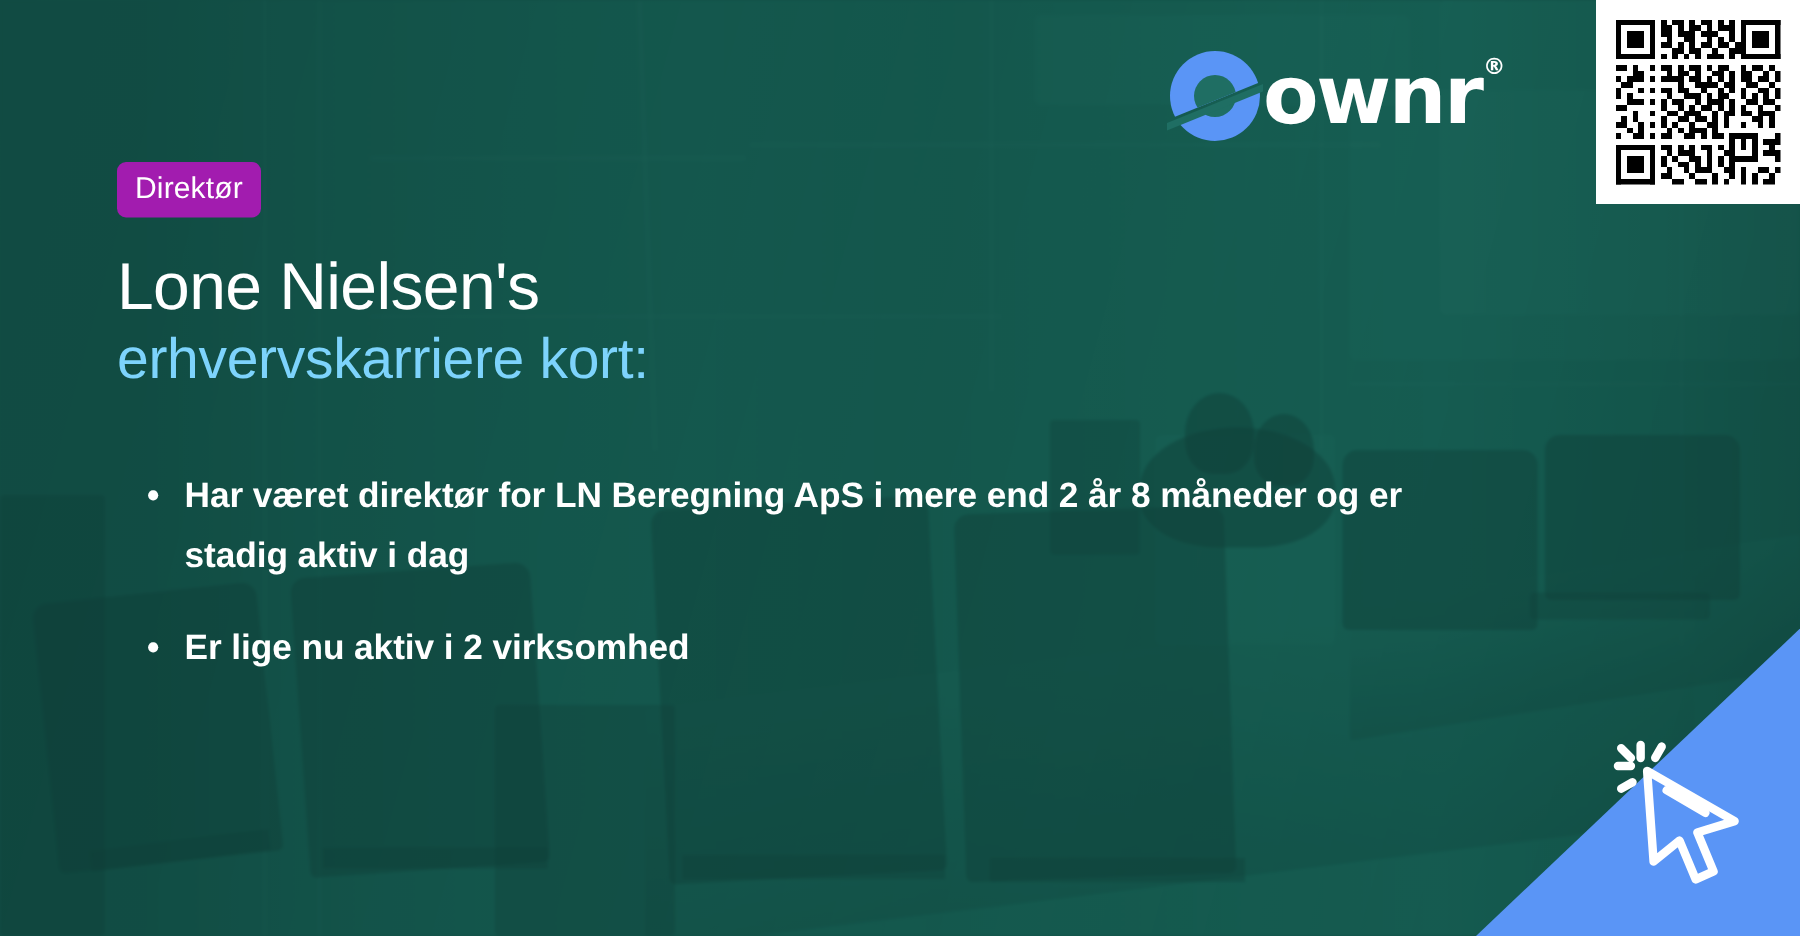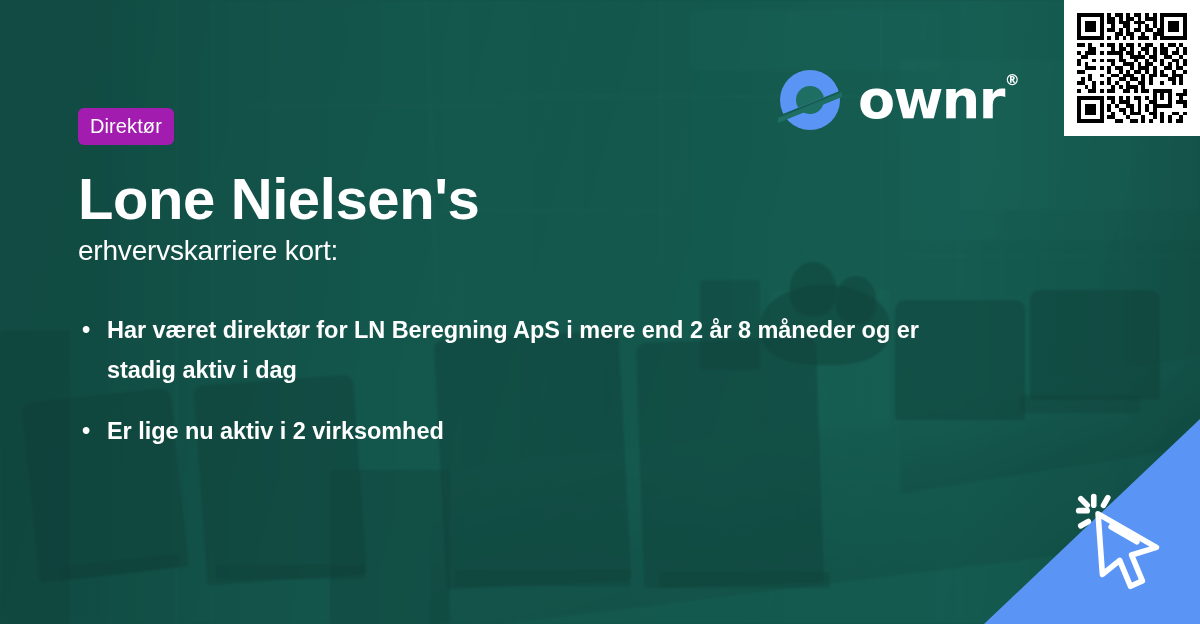--- a/index.html
+++ b/index.html
@@ -105,21 +105,21 @@
     width: 136px; height: 136px;
     background: #ffffff;
     padding: 13px;
   }
   .qr-wrap svg { display: block; width: 100%; height: 100%; shape-rendering: crispEdges; }
 
   
   .logo {
     position: absolute;
     left: 778px; top: 32px;
-    display: flex; align-items: center; gap: 16px; margin-top: 36px;
+    display: flex; align-items: center; gap: 0;
   }
   .logo-mark { width: 64px; height: 64px; display:block; }
   .logo-word {
     color: #ffffff;
     font-size: 54px;
     font-weight: 700;
     letter-spacing: -1.6px;
     line-height: 1;
     position: relative;
     font-family: "DejaVu Sans", "Liberation Sans", sans-serif;
@@ -146,37 +146,37 @@
     color: #ffffff;
     font-size: 20px;
     line-height: 1;
     padding: 8px 12px 9px 12px;
     border-radius: 6px;
     letter-spacing: 0.1px;
   }
   .title {
     margin-top: 22px;
     color: #ffffff;
-    font-size: 58px;
-    font-weight: 700;
+    font-size: 44px;
+    font-weight: 400;
     line-height: 1.12;
     letter-spacing: -0.4px;
   }
   .subtitle {
-    color: #ffffff;
-    font-size: 28px;
+    color: #7dd3fc;
+    font-size: 38px;
     font-weight: 400;
     line-height: 1.2;
     letter-spacing: -0.2px;
     margin-top: 2px;
   }
 
   .bullets {
     position: absolute;
-    left: 80px; top: 310px;
+    left: 96px; top: 310px;
     width: 880px;
     list-style: none;
   }
   .bullet {
     position: relative;
     color: #ffffff;
     font-size: 23.5px;
     font-weight: 700;
     line-height: 1.72;
     padding-left: 27px;

